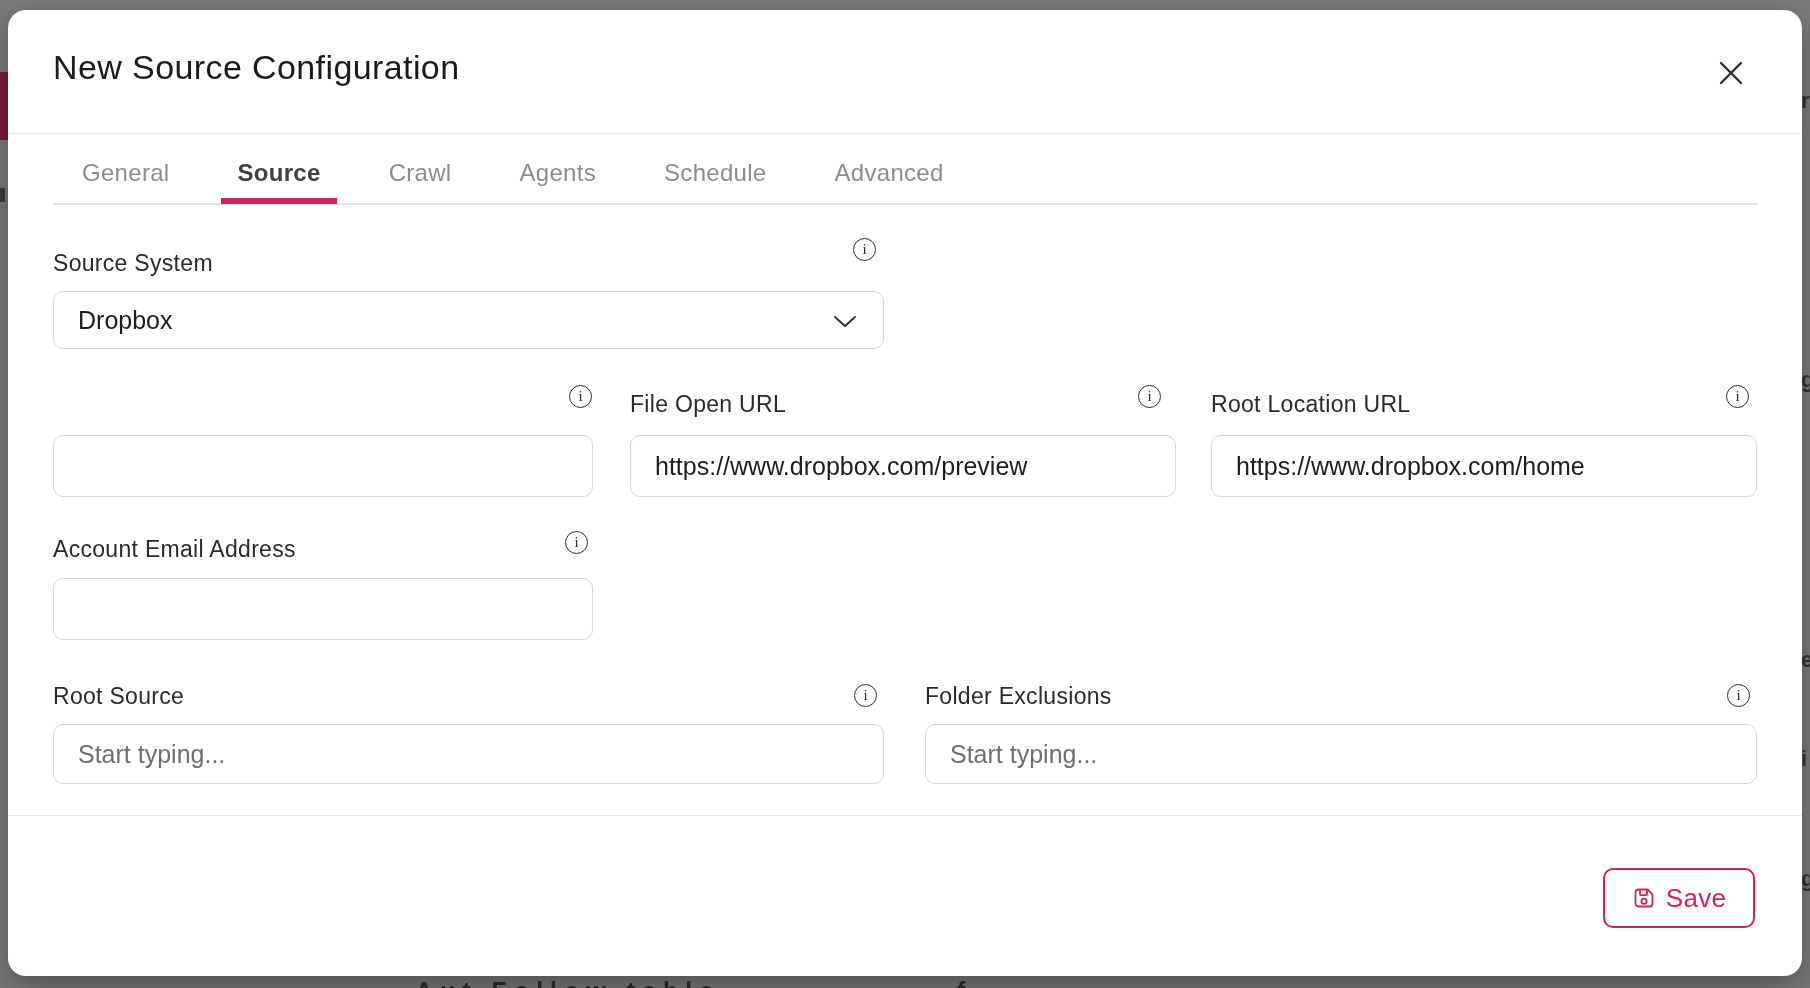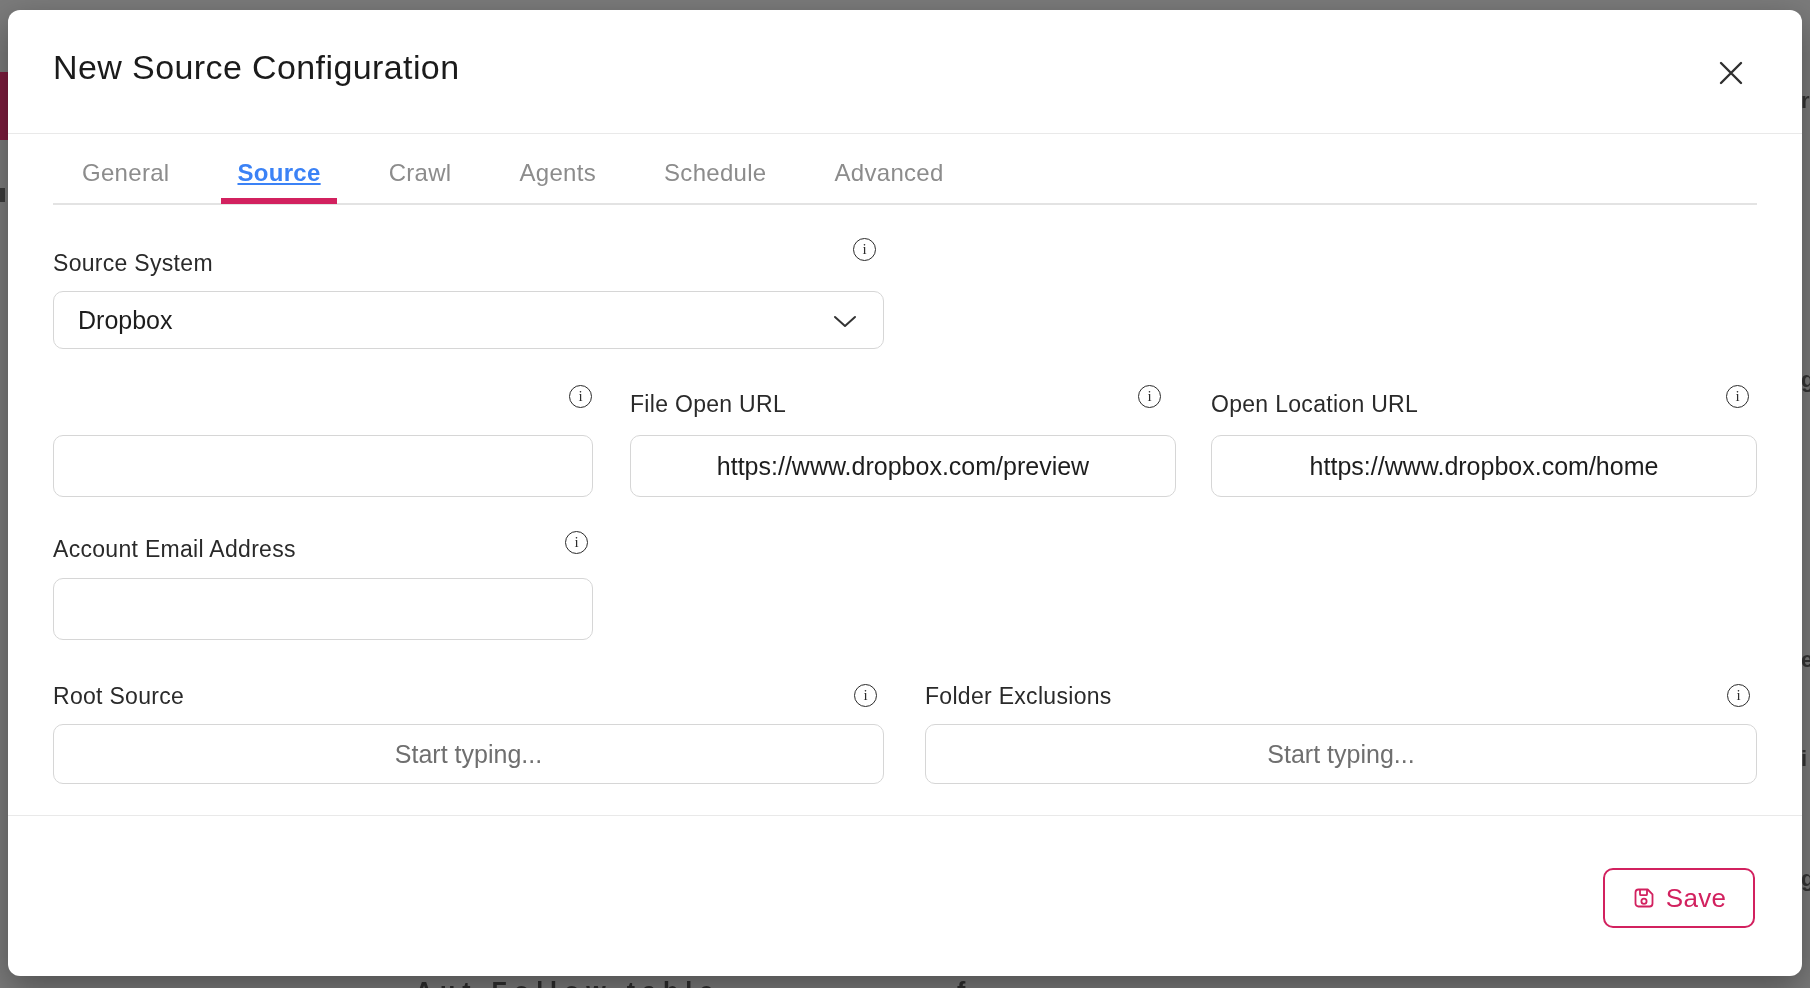--- a/index.html
+++ b/index.html
@@ -12,42 +12,42 @@
   #bg-maroon{position:absolute;left:0;top:72px;width:8px;height:68px;background:#7e1d3e;}
   #bg-darkmark{position:absolute;left:0;top:188px;width:5px;height:14px;background:#3c3c3c;}
   .edge-frag{position:absolute;left:1801px;color:#353535;font-size:22px;font-weight:600;}
   #rf0{top:88px;} #rf1{top:367px;} #rf2{top:647px;} #rf3{top:746px;} #rf4{top:866px;}
   .frag-bottom{position:absolute;top:977px;color:#2e2e2e;font-size:25px;font-weight:600;letter-spacing:7px;white-space:nowrap;}
   #bf0{left:415px;} #bf1{left:957px;}
 
   
   .modal{
     position:absolute;left:8px;top:10px;width:1794px;height:966px;
-    background:#fff;border-radius:12px;box-shadow:0 12px 34px rgba(0,0,0,.35);
+    background:#fff;border-radius:18px;box-shadow:0 12px 34px rgba(0,0,0,.35);
   }
   .modal-title{
     position:absolute;left:45px;top:38px;margin:0;
     font-size:34px;font-weight:400;color:#1b1b1b;letter-spacing:.4px;
   }
   .close-btn{
     position:absolute;left:1703px;top:43px;width:40px;height:40px;
     background:none;border:none;padding:4px;cursor:pointer;
   }
   .divider{position:absolute;left:0;width:1794px;height:1px;background:#e9e9e9;}
   #divider-top{top:123px;}
   #divider-bottom{top:805px;}
 
   
   .tabs-baseline{position:absolute;left:45px;top:193px;width:1704px;height:2px;background:#e3e3e3;}
   .tabs{position:absolute;left:60px;top:149px;display:flex;gap:52px;z-index:2;}
   .tab{
     position:relative;font-size:24px;color:#8c8c8c;letter-spacing:.3px;
     cursor:pointer;padding:0 2px;margin-left:12px;
   }
-  .tab.active{color:#3b82f6;font-weight:600;text-decoration:underline;}
+  .tab.active{color:#404040;font-weight:600;}
   .tab.active::after{
     content:"";position:absolute;left:-14px;right:-14px;top:39px;height:6px;
     background:#d2215f;
   }
 
   
   .field-label{position:absolute;font-size:23px;color:#2a2a2a;letter-spacing:.3px;}
   #lbl-source-system{left:45px;top:240px;}
   #lbl-client-id{left:45px;top:381px;margin-top:48px;}
   #lbl-file-open{left:622px;top:381px;}
@@ -65,21 +65,21 @@
   #info-client-id{left:561px;top:375px;}
   #info-file-open{left:1130px;top:375px;}
   #info-open-location{left:1718px;top:375px;}
   #info-account-email{left:557px;top:521px;}
   #info-root-filter{left:846px;top:674px;}
   #info-folder-exclusions{left:1719px;top:674px;}
 
   .tin{
     position:absolute;box-sizing:border-box;background:#fff;
     border:1.5px solid #d6d6d6;border-radius:10px;
-    font-family:inherit;font-size:25px;color:#1d1d1d;padding:0 24px;outline:none;text-align:center;
+    font-family:inherit;font-size:25px;color:#1d1d1d;padding:0 24px;outline:none;
   }
   .tin::placeholder{color:#6f6f6f;opacity:1;}
   #in-client-id{left:45px;top:425px;width:540px;height:62px;}
   #in-file-open{left:622px;top:425px;width:546px;height:62px;}
   #in-open-location{left:1203px;top:425px;width:546px;height:62px;}
   #in-account-email{left:45px;top:568px;width:540px;height:62px;}
   #in-root-filter{left:45px;top:714px;width:831px;height:60px;}
   #in-folder-exclusions{left:917px;top:714px;width:832px;height:60px;}
 
   .select{
@@ -151,21 +151,21 @@
         <i>i</i>
       </span>
     <input class="tin" id="in-client-id" type="text" value="" style="">
 
     <label class="field-label" id="lbl-file-open">File Open URL</label>
     <span class="info" id="info-file-open">
         <i>i</i>
       </span>
     <input class="tin" id="in-file-open" type="text" value="https://www.dropbox.com/preview" style="">
 
-    <label class="field-label" id="lbl-open-location">Open Location URL</label>
+    <label class="field-label" id="lbl-open-location">Root Location URL</label>
     <span class="info" id="info-open-location">
         <i>i</i>
       </span>
     <input class="tin" id="in-open-location" type="text" value="https://www.dropbox.com/home" style="">
 
     <label class="field-label" id="lbl-account-email">Account Email Address</label>
     <span class="info" id="info-account-email">
         <i>i</i>
       </span>
     <input class="tin" id="in-account-email" type="text" value="" style="">

